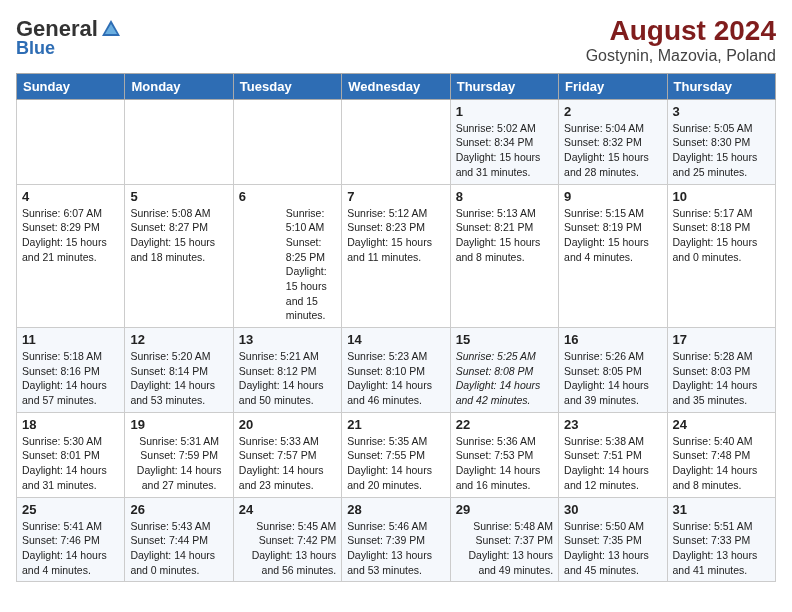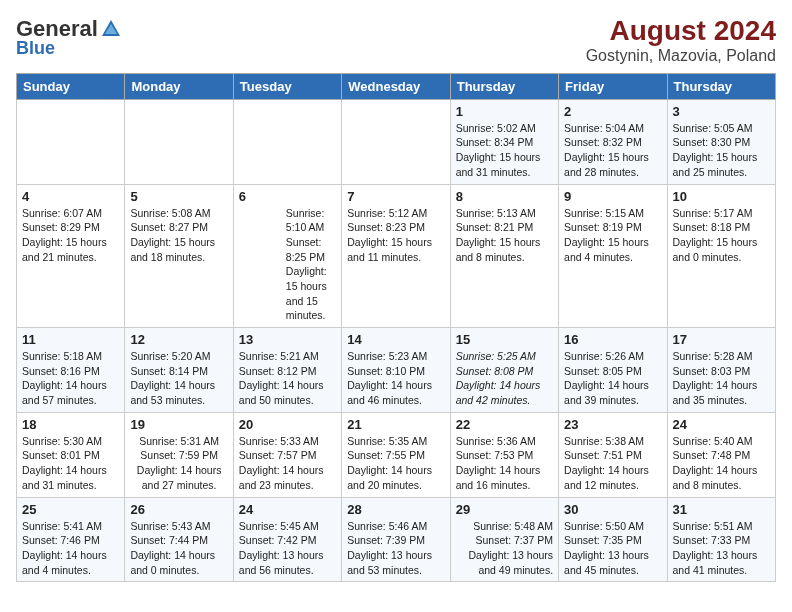--- a/index.html
+++ b/index.html
@@ -300,21 +300,21 @@
         </td>
         <td>
           <span class="day-number">26</span>
           <div class="cell-content" style="white-space: pre-line;">Sunrise: 5:43 AM
 Sunset: 7:44 PM
 Daylight: 14 hours
 and 0 minutes.</div>
         </td>
         <td>
           <span class="day-number">24</span>
-          <div class="cell-content" style="white-space: pre-line;">Sunrise: 5:45 AM
+          <div class="cell-content" style="white-space: pre-line; text-align: right;">Sunrise: 5:45 AM
 Sunset: 7:42 PM
 Daylight: 13 hours
 and 56 minutes.</div>
         </td>
         <td>
           <span class="day-number">28</span>
           <div class="cell-content" style="white-space: pre-line;">Sunrise: 5:46 AM
 Sunset: 7:39 PM
 Daylight: 13 hours
 and 53 minutes.</div>

